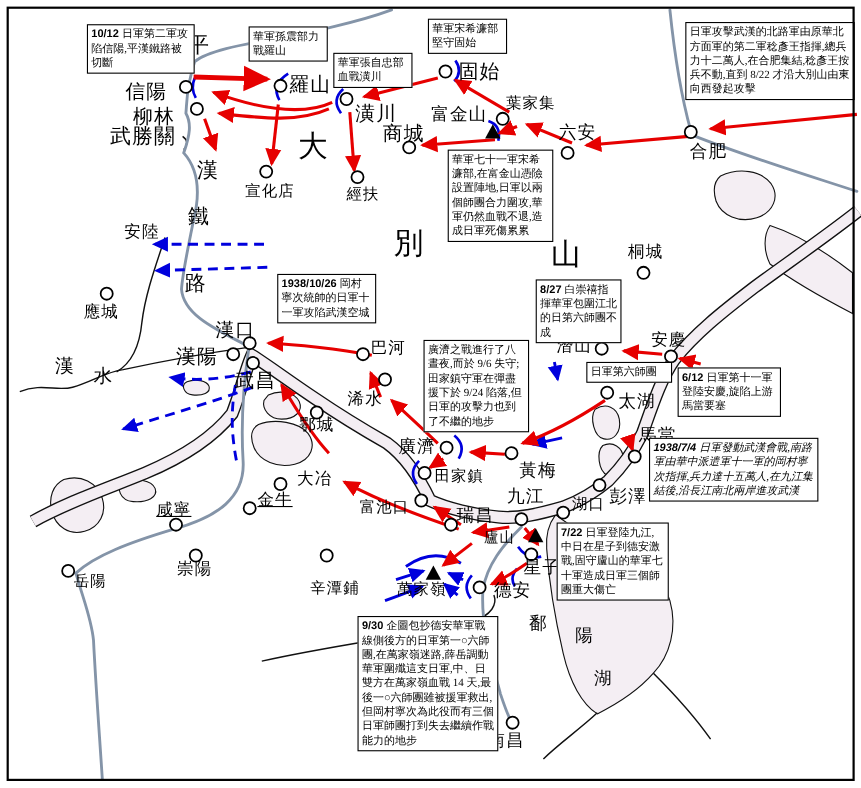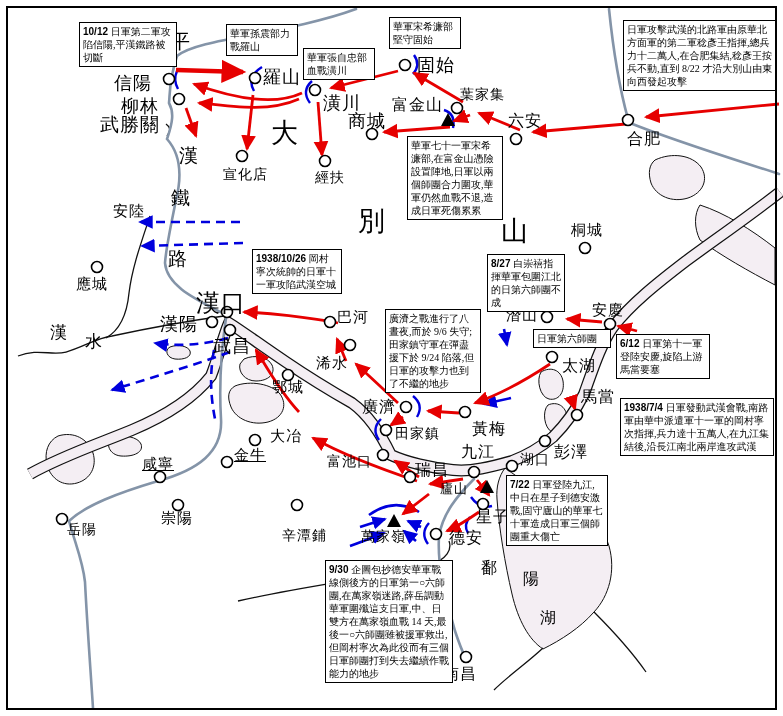--- a/index.html
+++ b/index.html
@@ -212,21 +212,21 @@
       <div class="city-label" style="left: 476px; top: 509px; font-size: 16px;">星子</div>
       <div class="city-label" style="left: 449px; top: 530px; font-size: 16px;">德安</div>
       <div class="city-label" style="left: 361px; top: 530px; font-size: 14px;">萬家嶺</div>
       <div class="city-label" style="left: 446px; top: 421px; font-size: 16px; margin-left: 26px;">黃梅</div>
       <div class="city-label" style="left: 362px; top: 399px; font-size: 16px;">廣濟</div>
       <div class="city-label" style="left: 395px; top: 427px; font-size: 14px;">田家鎮</div>
       <div class="city-label" style="left: 327px; top: 455px; font-size: 14px;">富池口</div>
       <div class="city-label" style="left: 337px; top: 310px; font-size: 15px;">巴河</div>
       <div class="city-label" style="left: 316px; top: 356px; font-size: 15px;">浠水</div>
       <div class="city-label" style="left: 272px; top: 380px; font-size: 15px;">鄂城</div>
-      <div class="city-label" style="left: 196px; top: 291px; font-size: 24px;">漢口</div>
+      <div class="city-label" style="left: 196px; top: 291px; font-size: 17px;">漢口</div>
       <div class="city-label" style="left: 160px; top: 315px; font-size: 18px;">漢陽</div>
       <div class="city-label" style="left: 213px; top: 337px; font-size: 18px;">武昌</div>
       <div class="city-label" style="left: 270px; top: 429px; font-size: 15px;">大冶</div>
       <div class="city-label" style="left: 234px; top: 448px; font-size: 15px; text-decoration: underline;">金牛</div>
       <div class="city-label" style="left: 142px; top: 457px; font-size: 15px; text-decoration: underline;">咸寧</div>
       <div class="city-label" style="left: 161px; top: 511px; font-size: 15px;">崇陽</div>
       <div class="city-label" style="left: 67px; top: 523px; font-size: 14px;">岳陽</div>
       <div class="city-label" style="left: 76px; top: 277px; font-size: 15px;">應城</div>
       <div class="city-label" style="left: 113px; top: 204px; font-size: 15px;">安陸</div>
       <div class="city-label" style="left: 443px; top: 666px; font-size: 16px;">南昌</div>
@@ -247,19 +247,19 @@
       <div class="note-box" style="left: 226px; top: 24px; width: 64px;">華軍孫震部力戰羅山</div>
       <div class="note-box" style="left: 389px; top: 17px; width: 64px;">華軍宋希濂部堅守固始</div>
       <div class="note-box" style="left: 303px; top: 48px; width: 64px;">華軍張自忠部血戰潢川</div>
       <div class="note-box" style="left: 407px; top: 136px; width: 88px;">華軍七十一軍宋希濂部,在富金山憑險設置陣地,日軍以兩個師團合力圍攻,華軍仍然血戰不退,造成日軍死傷累累</div>
       <div class="note-box" style="left: 623px; top: 20px; width: 146px;">日軍攻擊武漢的北路軍由原華北方面軍的第二軍稔彥王指揮,總兵力十二萬人,在合肥集結,稔彥王按兵不動,直到 8/22 才沿大別山由東向西發起攻擊</div>
       <div class="note-box" style="left: 487px; top: 254px; width: 70px;"><b>8/27 </b>白崇禧指揮華軍包圍江北的日第六師團不成</div>
       <div class="note-box" style="left: 533px; top: 329px; width: 70px;">日軍第六師團</div>
       <div class="note-box" style="left: 616px; top: 334px; width: 86px;"><b>6/12 </b>日軍第十一軍登陸安慶,旋陷上游馬當要塞</div>
       <div class="note-box" style="left: 252px; top: 249px; width: 82px;"><b>1938/10/26 </b>岡村寧次統帥的日軍十一軍攻陷武漢空城</div>
       <div class="note-box" style="left: 385px; top: 309px; width: 88px;">廣濟之戰進行了八晝夜,而於 9/6 失守;田家鎮守軍在彈盡援下於 9/24 陷落,但日軍的攻擊力也到了不繼的地步</div>
-      <div class="note-box" style="left: 620px; top: 398px; width: 146px;"><b>1938/7/4 </b>日軍發動武漢會戰,南路軍由華中派遣軍十一軍的岡村寧次指揮,兵力達十五萬人,在九江集結後,沿長江南北兩岸進攻武漢</div>
+      <div class="note-box" style="left: 590px; top: 398px; width: 146px; font-style: italic;"><b>1938/7/4 </b>日軍發動武漢會戰,南路軍由華中派遣軍十一軍的岡村寧次指揮,兵力達十五萬人,在九江集結後,沿長江南北兩岸進攻武漢</div>
       <div class="note-box" style="left: 506px; top: 475px; width: 94px;"><b>7/22 </b>日軍登陸九江,中日在星子到德安激戰,固守廬山的華軍七十軍造成日軍三個師團重大傷亡</div>
       <div class="note-box" style="left: 325px; top: 560px; width: 120px;"><b>9/30 </b>企圖包抄德安華軍戰線側後方的日軍第一○六師團,在萬家嶺迷路,薛岳調動華軍圍殲這支日軍,中、日雙方在萬家嶺血戰 14 天,最後一○六師團雖被援軍救出,但岡村寧次為此役而有三個日軍師團打到失去繼續作戰能力的地步</div>
     </div>
 
   <div id="frame"></div>
 </div>
 
 </body></html>

